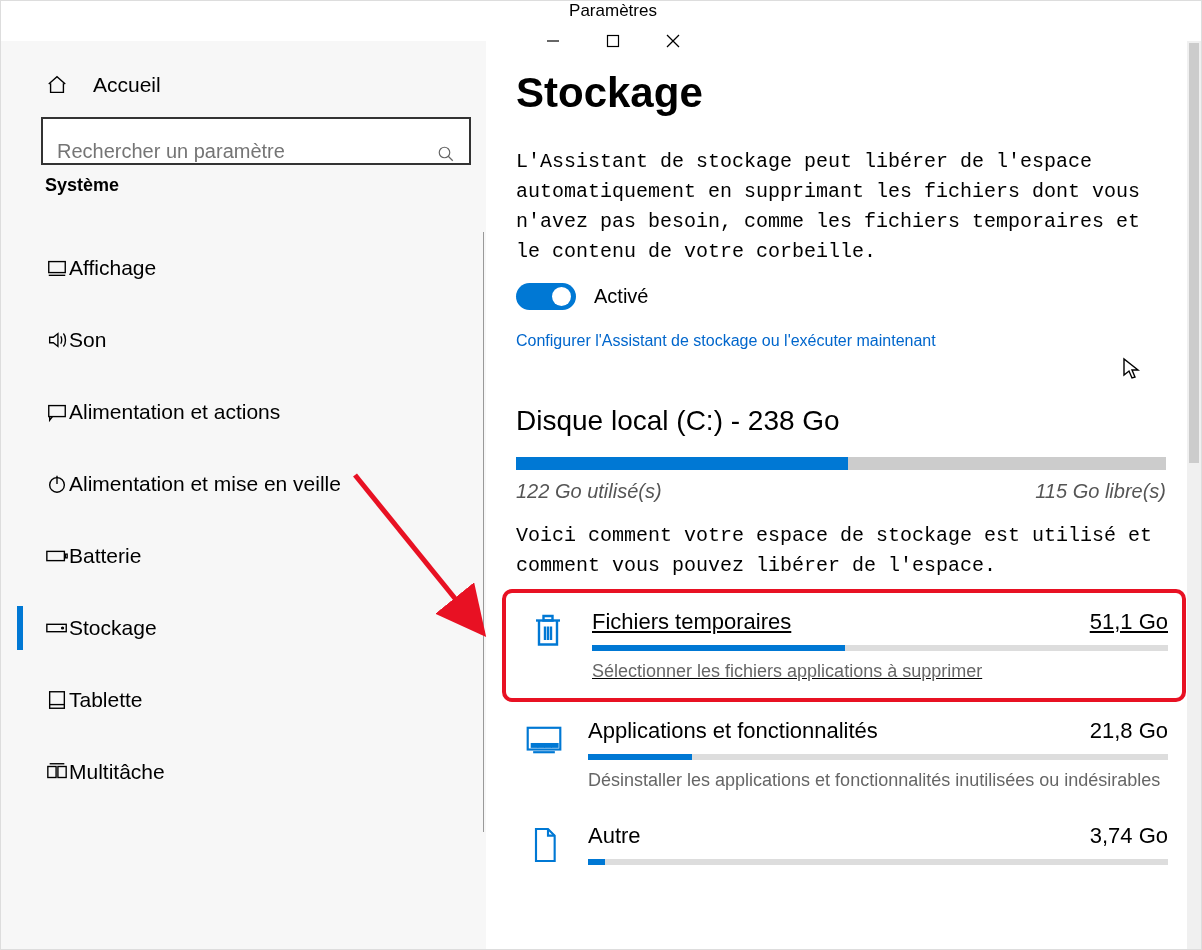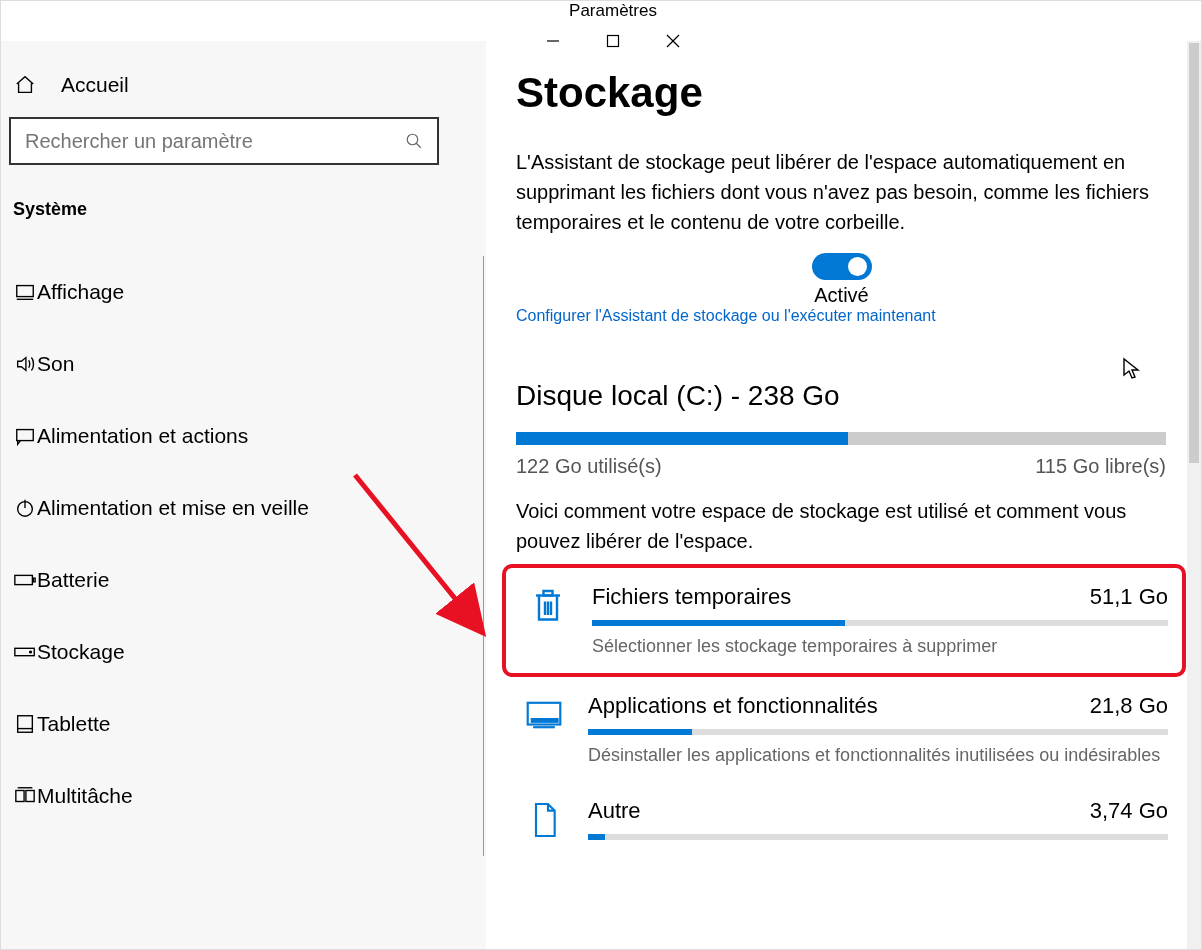--- a/index.html
+++ b/index.html
@@ -42,21 +42,21 @@
 
   
   .wrap {
     display: flex;
     height: calc(100% - 40px);
     position: relative;
   }
   .sidebar {
     width: 485px;
     background: #f7f7f7;
-    padding: 24px 24px 0 8px;
+    padding: 24px 24px 0 40px;
     position: relative;
   }
   .content {
     flex: 1;
     padding: 20px 34px 0 30px;
     overflow: hidden;
     position: relative;
   }
 
   
@@ -70,24 +70,24 @@
   .home-row span.label {
     font-size: 21px;
   }
 
   
   .search {
     width: 430px;
     height: 48px;
     border: 2px solid #333;
     display: flex;
-    align-items: center;
+    align-items: flex-end;
     padding: 0 14px;
     background: #fff;
-    margin-bottom: 34px;
+    margin-bottom: 10px;
   }
   .search input {
     flex: 1;
     border: none;
     outline: none;
     font-size: 20px;
     color: #666;
     background: transparent;
   }
 
@@ -144,27 +144,28 @@
     font-weight: 600;
     margin-bottom: 30px;
     margin-top: 8px;
   }
   .para {
     font-size: 20px;
     line-height: 1.5;
     color: #000;
     max-width: 640px;
     margin-bottom: 16px;
+    font-family: Liberation Mono, monospace;
   }
 
   .toggle-row {
     display: flex;
     align-items: center;
-    gap: 4px;
-    flex-direction: column;
+    gap: 18px;
+    margin-bottom: 22px;
   }
   .toggle {
     width: 60px;
     height: 27px;
     border-radius: 14px;
     background: #0078D4;
     position: relative;
     cursor: pointer;
   }
   .toggle .knob {
@@ -204,20 +205,21 @@
     left: 0; top: 0; bottom: 0;
     background: #0078D4;
   }
   .bar-legend {
     width: 650px;
     display: flex;
     justify-content: space-between;
     font-size: 20px;
     color: #555;
     margin-bottom: 18px;
+    font-style: italic;
   }
 
   .category {
     display: flex;
     align-items: flex-start;
     gap: 24px;
     padding: 16px 8px;
     cursor: pointer;
     width: 660px;
   }
@@ -252,20 +254,21 @@
     color: #666;
   }
 
   .highlighted {
     border: 4px solid #E81123;
     border-radius: 10px;
     margin-left: -14px;
     padding-left: 22px;
     padding-right: 14px;
     width: 684px;
+    text-decoration: underline;
   }
 
   
   .arrow-overlay {
     position: absolute;
     left: 342px;
     top: 462px;
     pointer-events: none;
   }
 
@@ -466,21 +469,21 @@
             </svg>
           </div>
           <div class="cbody">
             <div class="crow1">
               <span>Fichiers temporaires</span>
               <span>51,1 Go</span>
             </div>
             <div class="crow2-bar">
               <div class="cfill" style="width:44%"></div>
             </div>
-            <div class="crow3">Sélectionner les stockage temporaires à supprimer</div>
+            <div class="crow3">Sélectionner les fichiers applications à supprimer</div>
           </div>
         </div>
         <div class="category">
           <div class="cicon">
             <svg width="38" height="32" viewBox="0 0 28 22" fill="none" stroke="#0078D4" stroke-width="1.6">
               <rect x="2" y="2" width="24" height="16"></rect>
               <rect x="5" y="14" width="4" height="2" fill="#0078D4"></rect>
               <rect x="10" y="14" width="4" height="2" fill="#0078D4"></rect>
               <rect x="15" y="14" width="4" height="2" fill="#0078D4"></rect>
               <rect x="20" y="14" width="4" height="2" fill="#0078D4"></rect>

